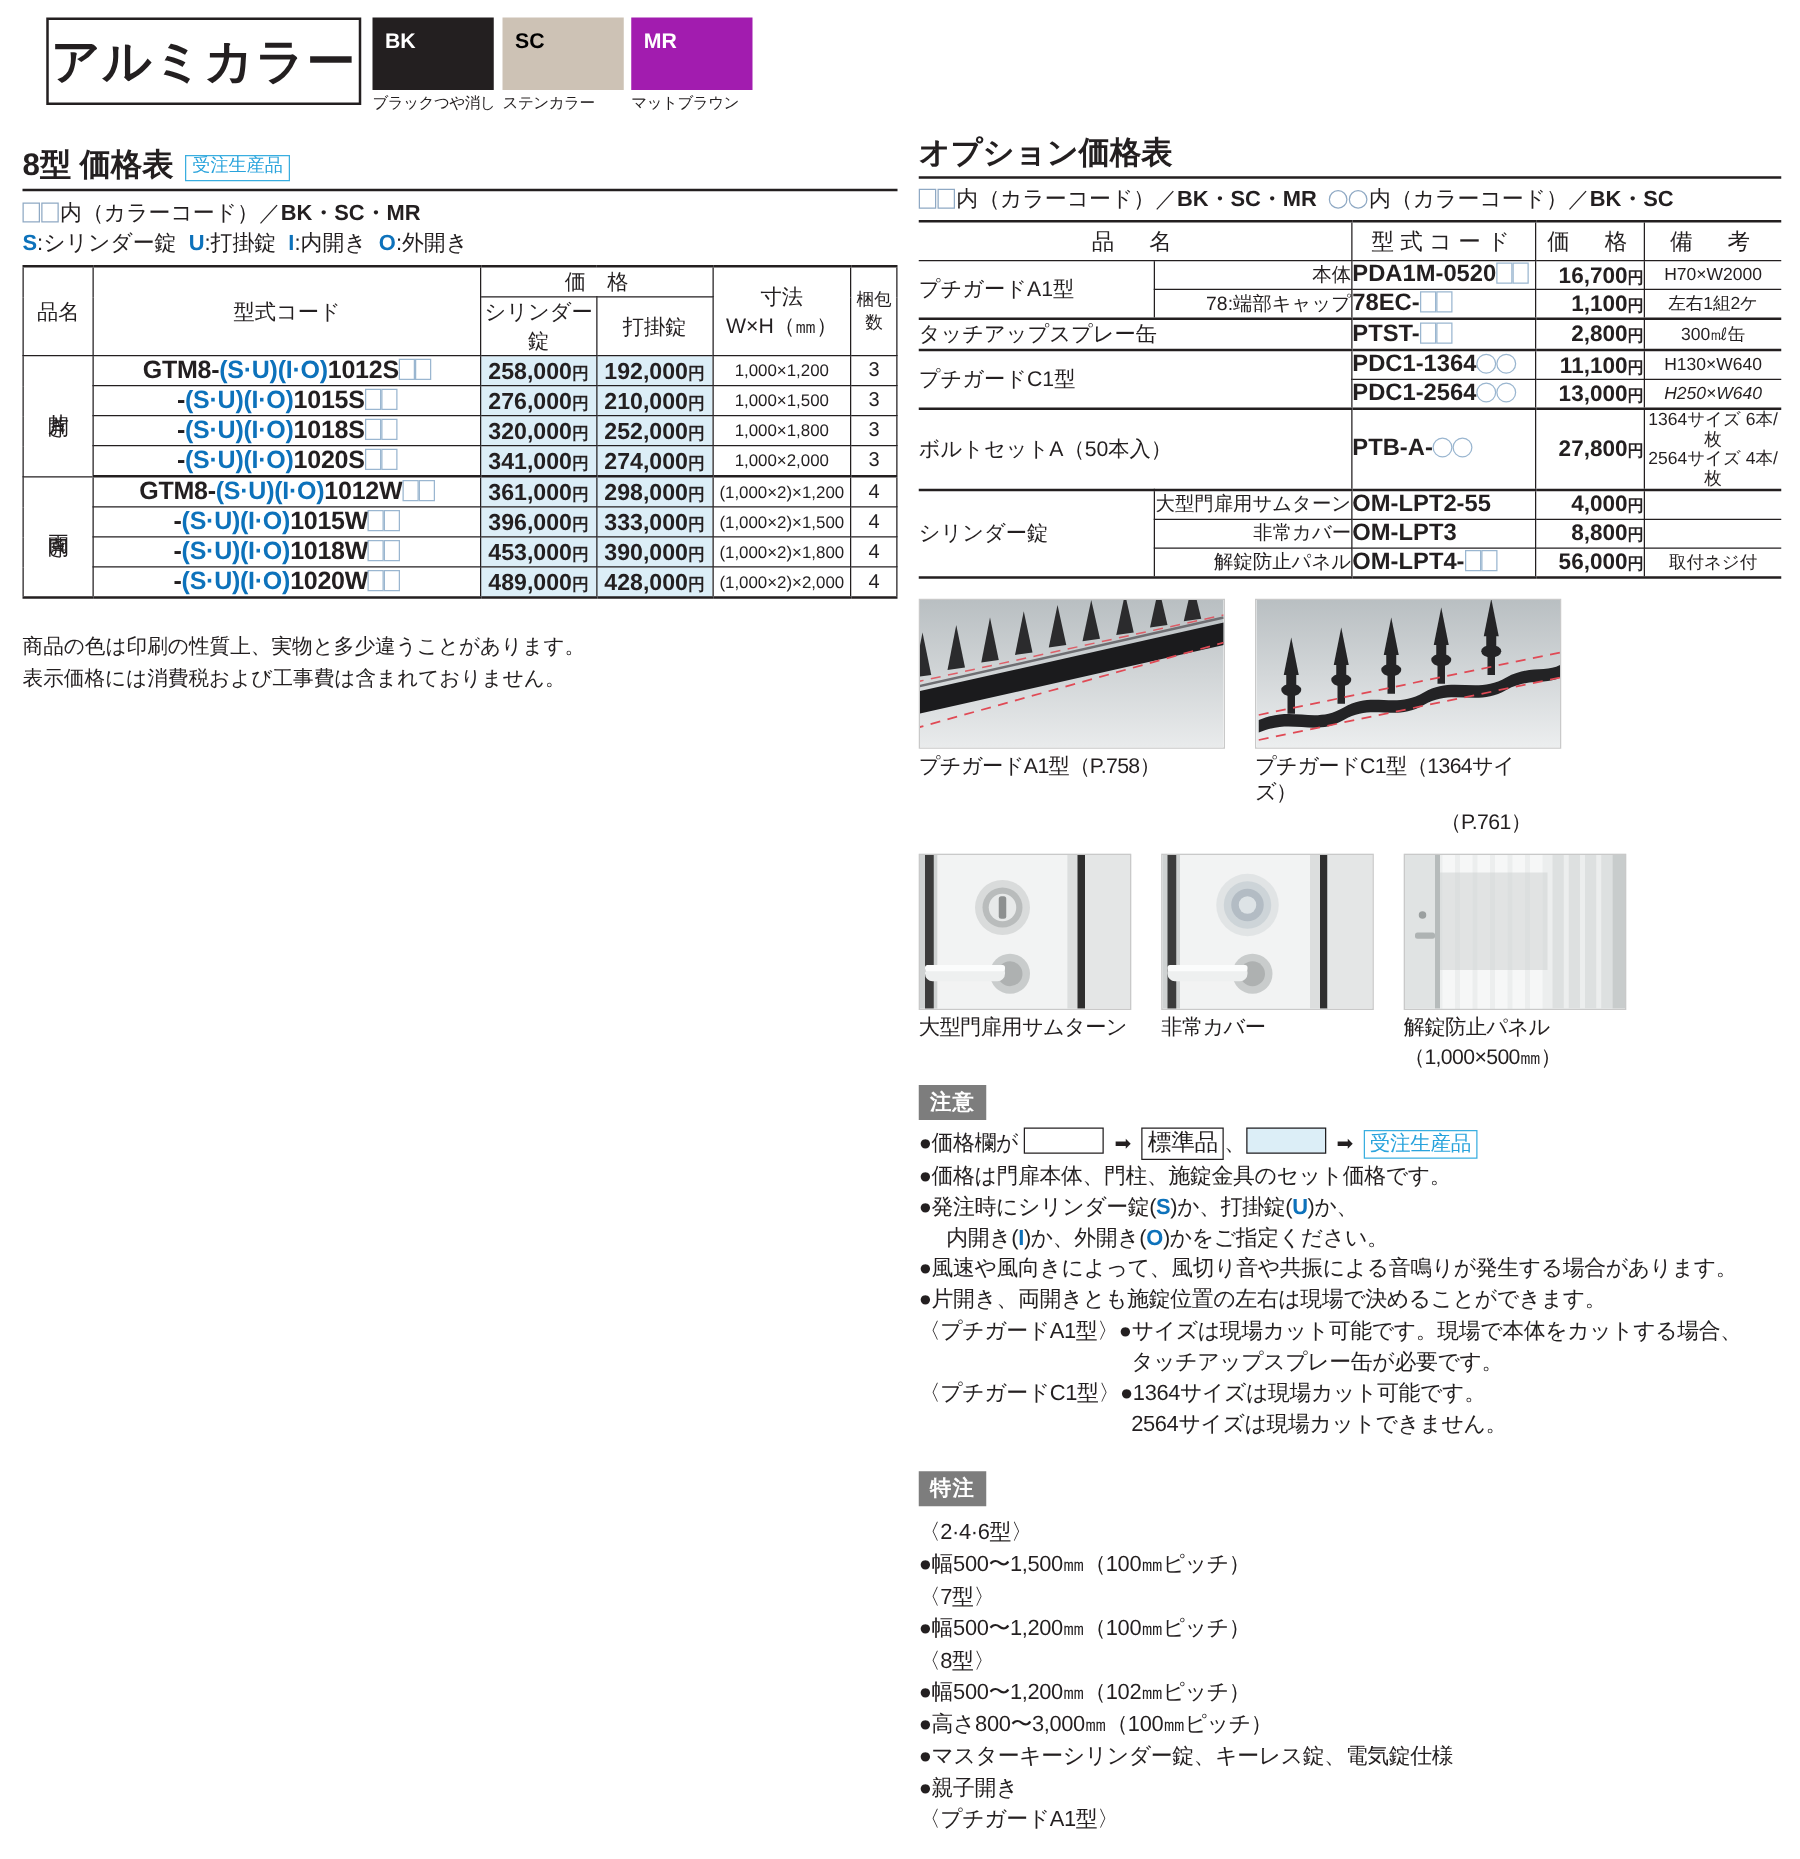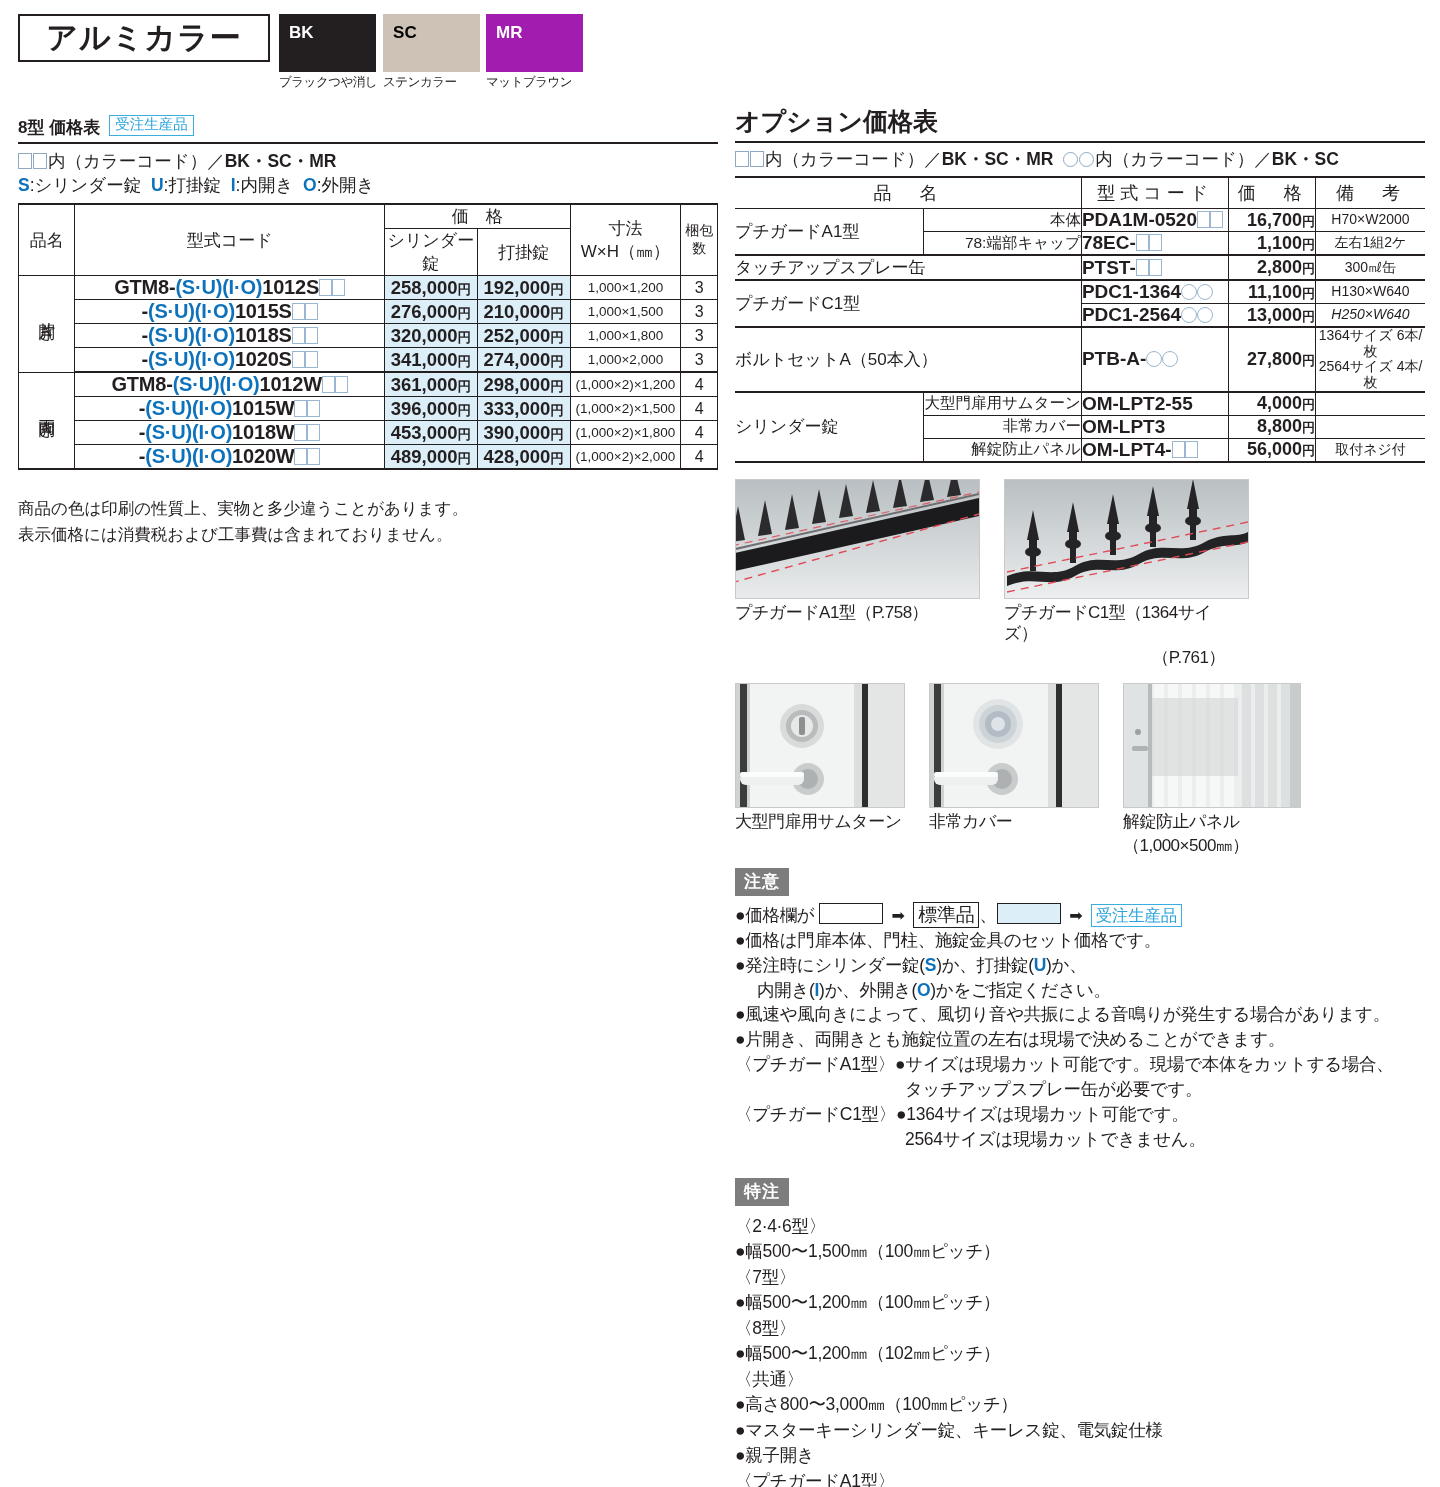--- a/index.html
+++ b/index.html
@@ -14,39 +14,40 @@
   }
   .page{position:relative;width:1440px;height:1487px;}
 
   
   .left-col{position:absolute;left:18px;top:14px;width:700px;}
 
   
   .alumi-row{display:flex;align-items:flex-start;}
   .alumi-title{
     border:2px solid #231f20;
-    width:252px;height:48px;
+    width:252px;height:70px;
     display:flex;align-items:center;justify-content:center;
-    font-size:31px;font-weight:bold;letter-spacing:1px;
+    font-size:39px;font-weight:bold;letter-spacing:1px;
     box-sizing:border-box;
+    margin-left:19px;
   }
   .swatches{display:flex;margin-left:9px;}
   .swatch-wrap{margin-right:6px;}
   .swatch{
     width:97px;height:58px;
     display:flex;align-items:flex-start;
     box-sizing:border-box;
   }
   .swatch span{color:#fff;font-size:17px;font-weight:bold;padding:9px 0 0 10px;}
   .swatch.sc span{color:#000000;text-align:center;}
   .swatch-cap{font-size:12.5px;color:#231f20;margin-top:2px;letter-spacing:-0.5px;}
 
   
   .sec-title{display:flex;align-items:flex-end;margin-top:24px;}
-  .sec-title h2{margin:0;font-size:17px;font-weight:bold;letter-spacing:0px;}
+  .sec-title h2{margin:0;font-size:25px;font-weight:bold;letter-spacing:0px;}
   .badge-order{
     margin-left:9px;margin-bottom:3px;
     border:1.5px solid #3aaee0;color:#29a3dc;
     font-size:14.5px;padding:1px 5px 2px 5px;line-height:1.1;
     white-space:nowrap;
   }
   .hr-thick{border:0;border-top:2.5px solid #231f20;margin:3px 0 0 0;}
 
   .code-note{font-size:17.5px;line-height:1.38;margin-top:5px;}
   .code-note .bold{font-weight:bold;}
@@ -556,21 +557,20 @@
 
     <div style="margin-top:26px;">
       <div class="tag">特注</div>
       <div class="spec-list">
         <div>〈2·4·6型〉</div>
         <div>●幅500〜1,500㎜（100㎜ピッチ）</div>
         <div>〈7型〉</div>
         <div>●幅500〜1,200㎜（100㎜ピッチ）</div>
         <div>〈8型〉</div>
         <div>●幅500〜1,200㎜（102㎜ピッチ）</div>
-        <div>〈共通〉</div>
         <div>●高さ800〜3,000㎜（100㎜ピッチ）</div>
         <div>●マスターキーシリンダー錠、キーレス錠、電気錠仕様</div>
         <div>●親子開き</div>
         <div>〈プチガードA1型〉</div>
 
       </div>
     </div>
 
   </div>
 </div>

